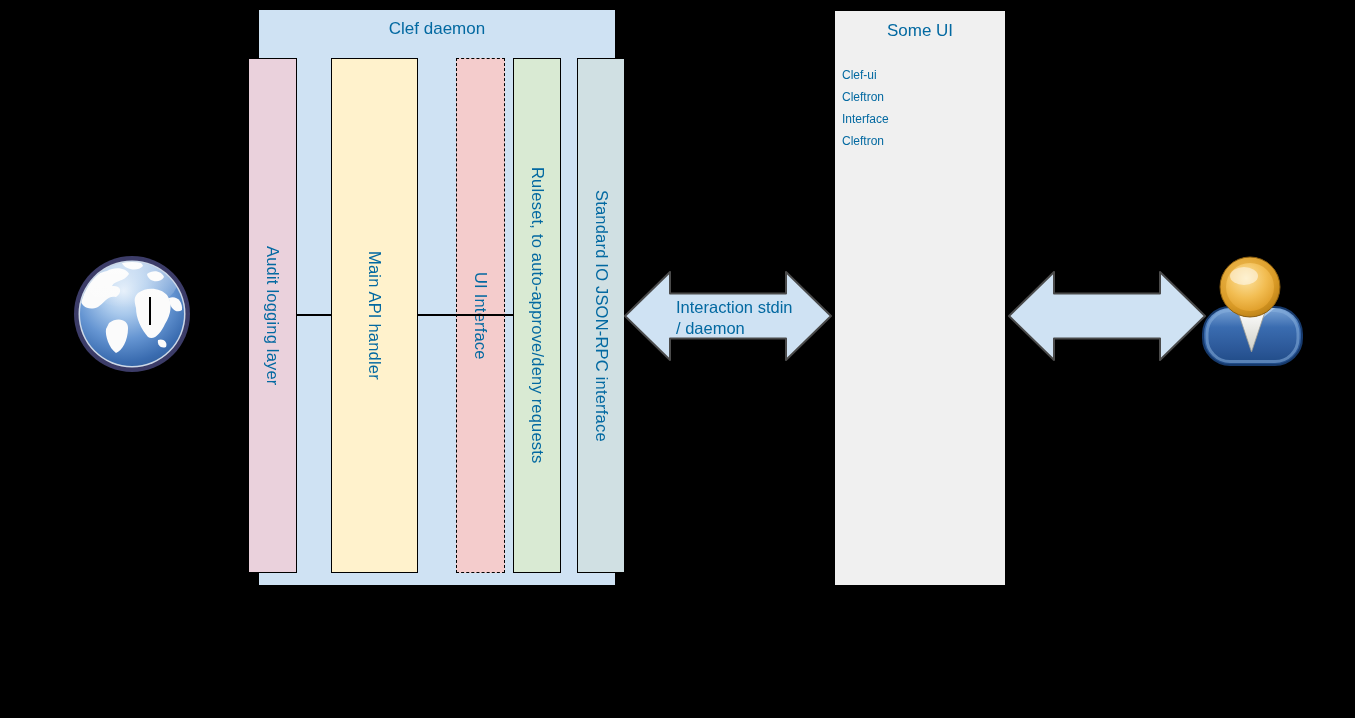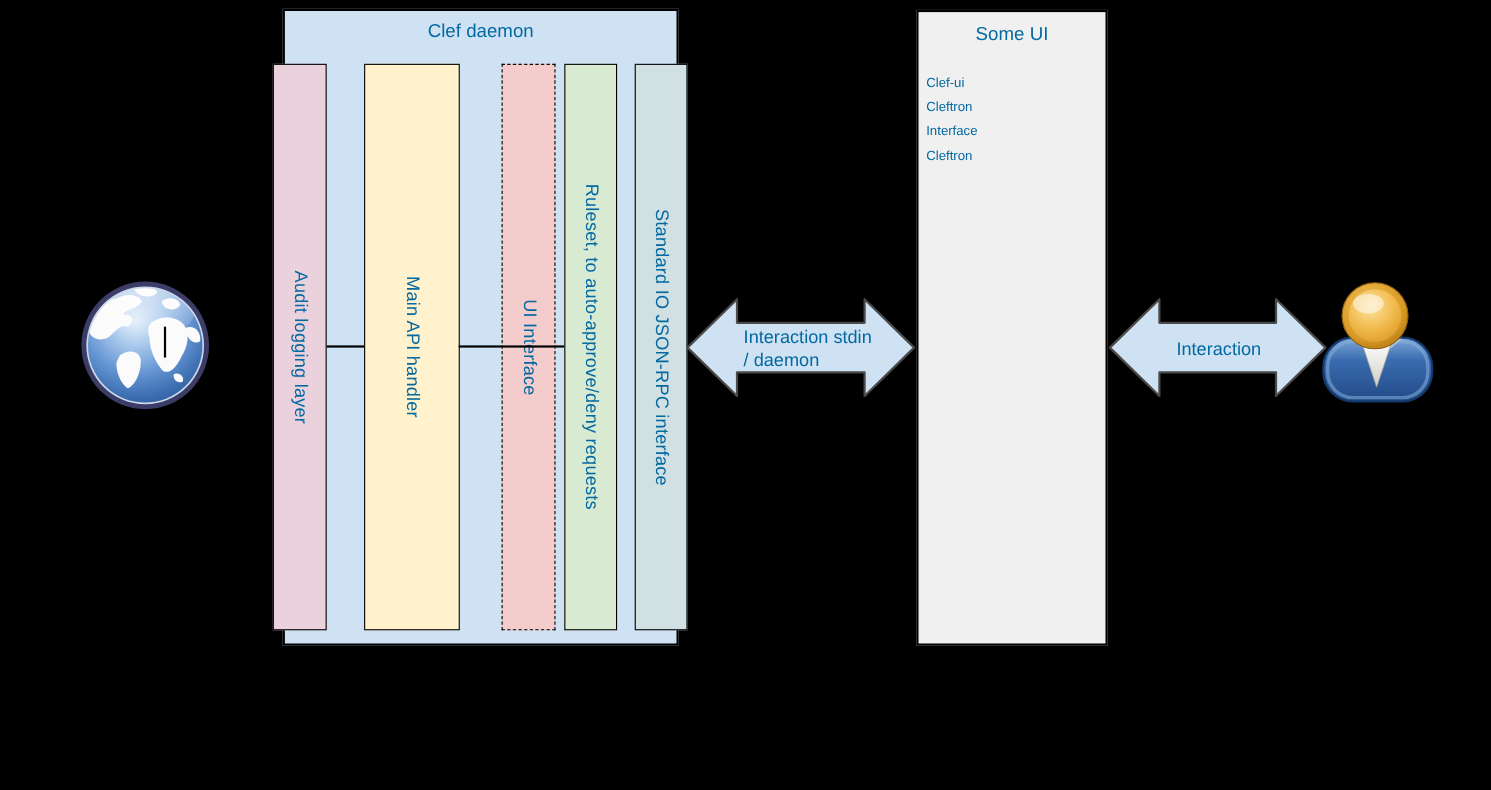--- a/index.html
+++ b/index.html
@@ -142,21 +142,20 @@
   <div class="abs" id="someui-box"></div>
   <div class="abs" id="someui-title">Some UI</div>
   <div class="abs someui-item" id="someui-item-0">Clef-ui</div>
   <div class="abs someui-item" id="someui-item-1">Cleftron</div>
   <div class="abs someui-item" id="someui-item-2">Interface</div>
   <div class="abs someui-item" id="someui-item-3">Cleftron</div>
 
   <svg class="abs" style="left:1008px;top:271px;" width="198" height="90" viewBox="-1 -1 198 90">
     <polygon points="0,44 45,0 45,21.5 151,21.5 151,0 196,44 151,88 151,66.5 45,66.5 45,88" fill="#cfe2f3" stroke="#4a4a4a" stroke-width="2" stroke-linejoin="round"></polygon>
   </svg>
-  <div class="abs arrow-label" id="arrow2-label">Interaction</div>
 
   <svg class="abs" style="left:1200px;top:252px;" width="106" height="118" viewBox="0 0 106 118">
     <defs>
       <linearGradient id="bodyGrad" x1="0" y1="0" x2="0" y2="1">
         <stop offset="0%" stop-color="#7fa8d9"></stop>
         <stop offset="35%" stop-color="#3a6cb0"></stop>
         <stop offset="75%" stop-color="#2b5797"></stop>
         <stop offset="100%" stop-color="#1f4a85"></stop>
       </linearGradient>
       <radialGradient id="headRing" cx="40%" cy="32%" r="75%">

